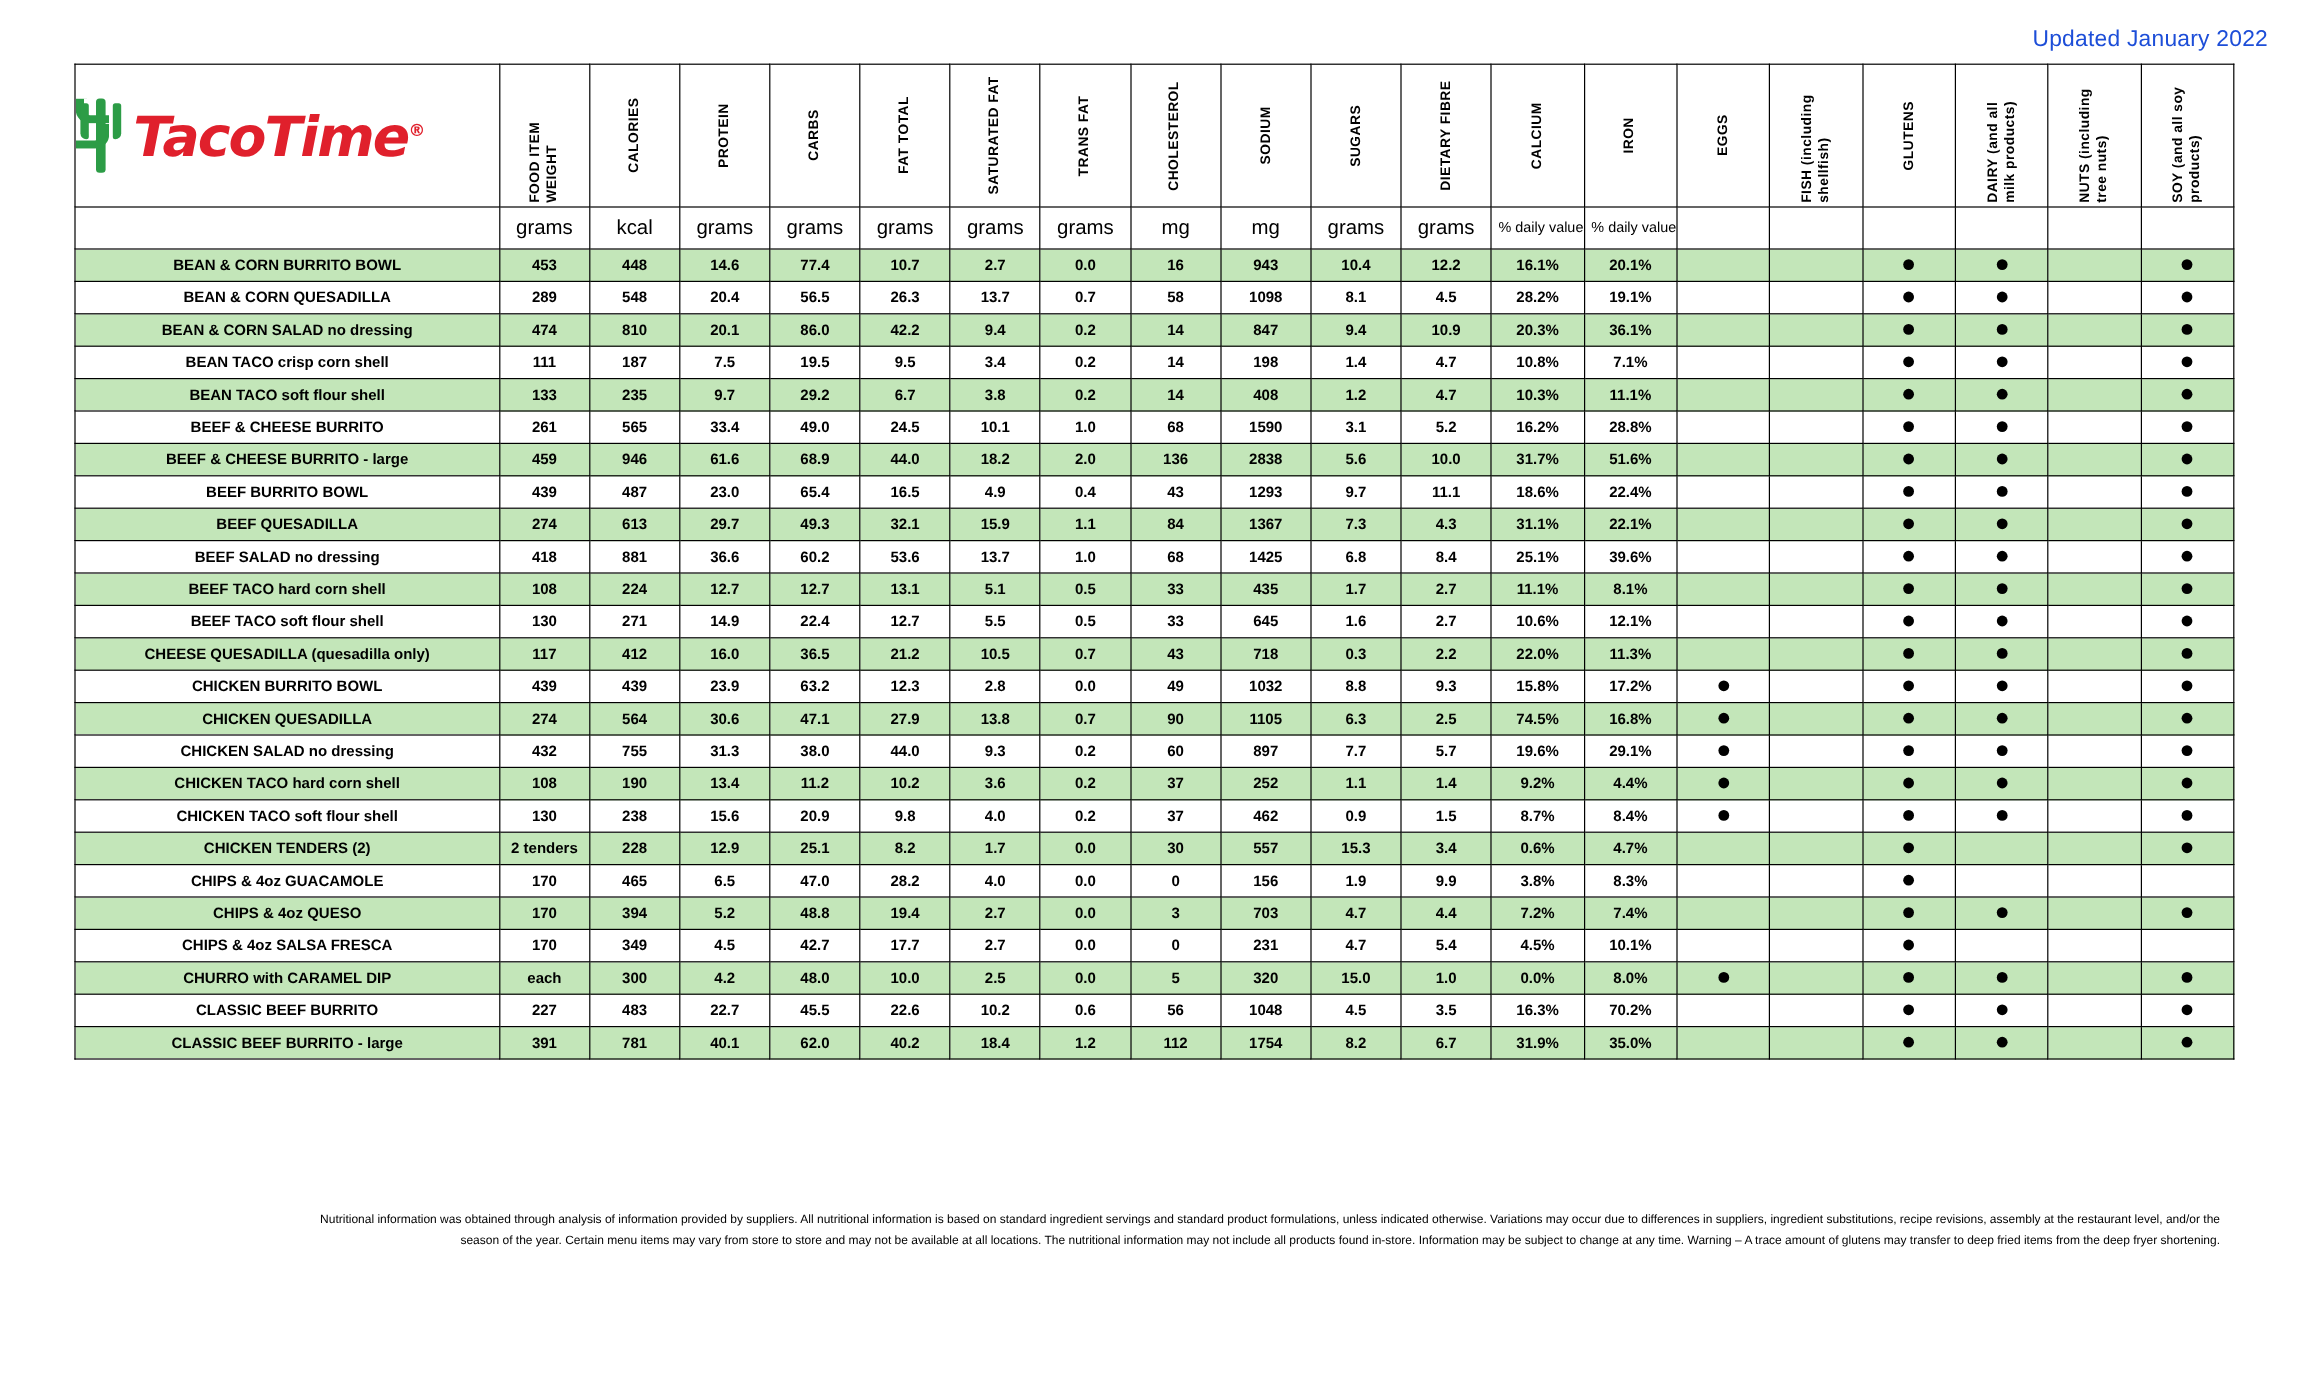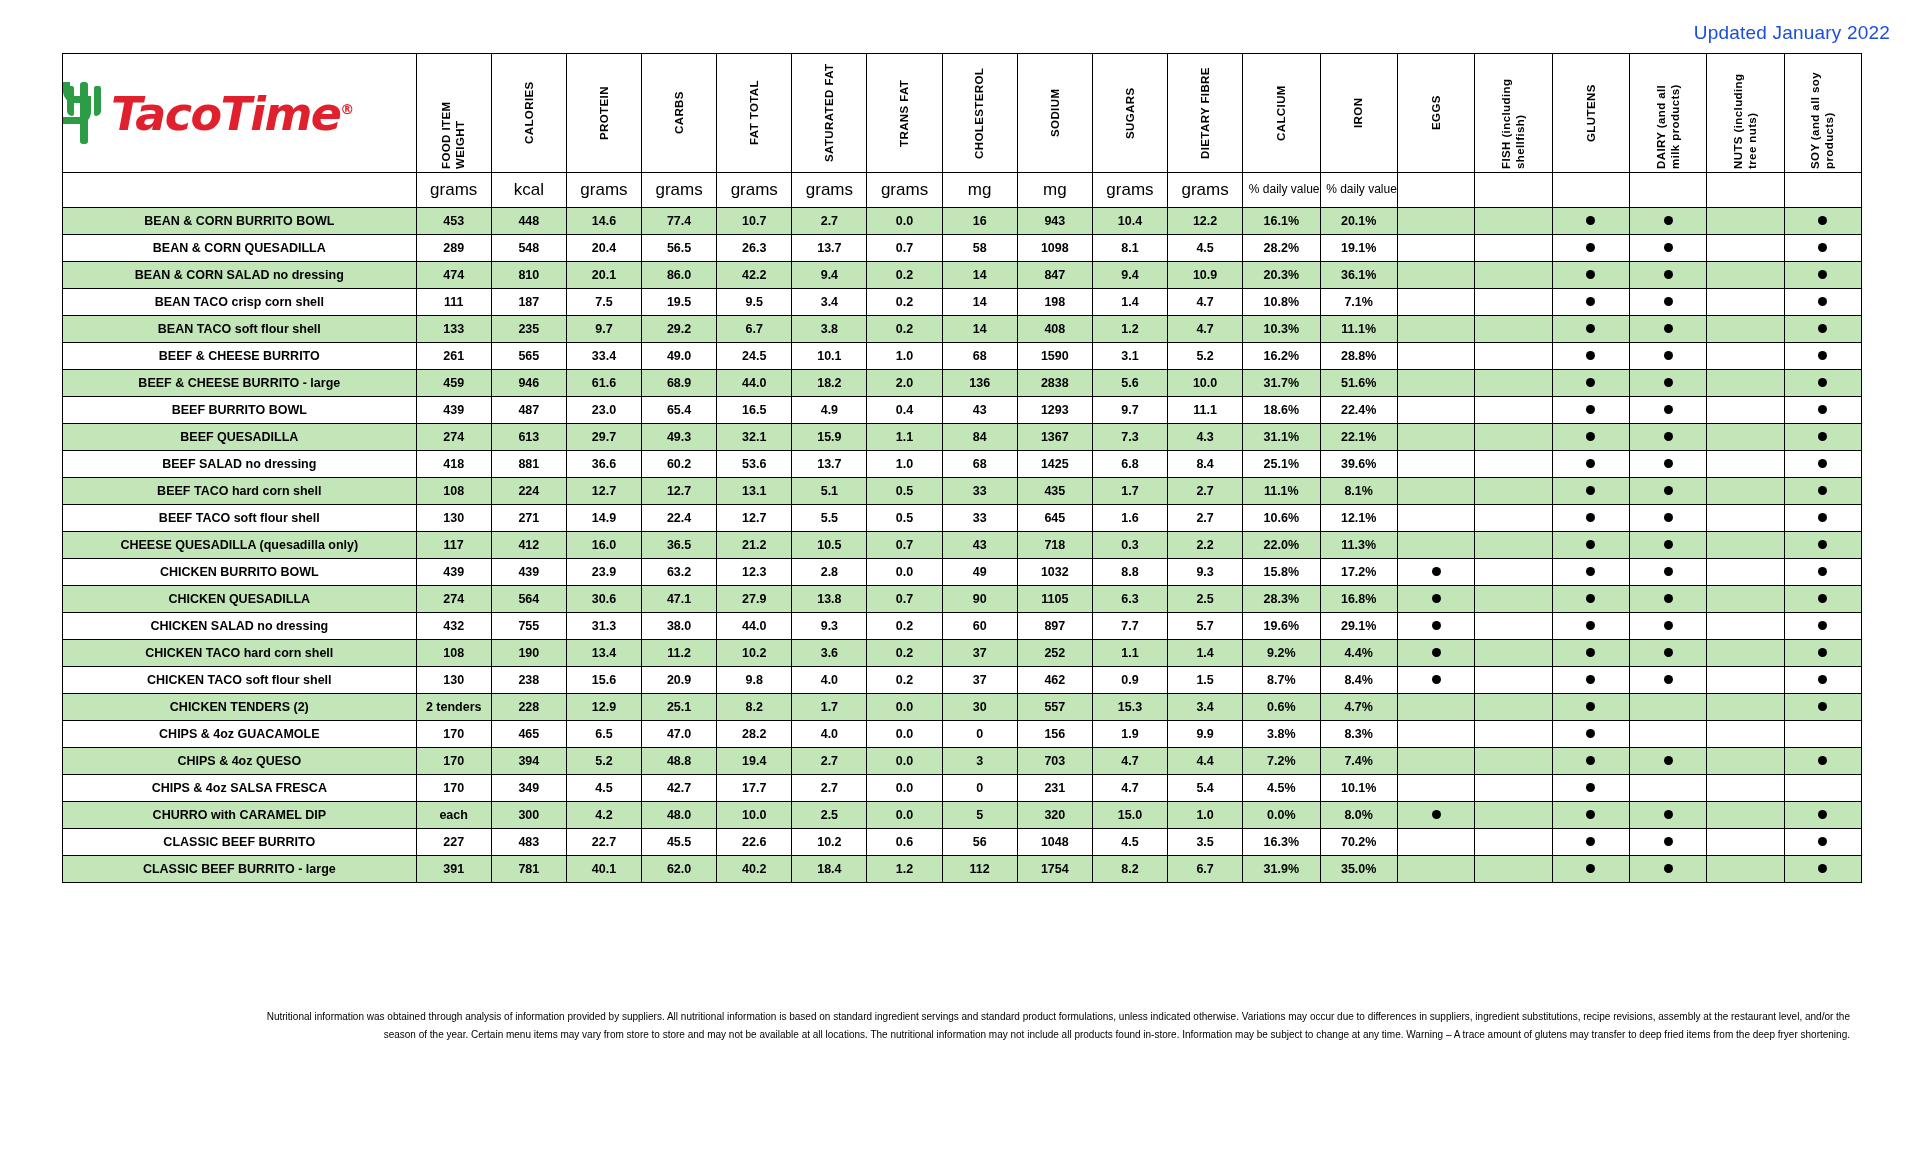--- a/index.html
+++ b/index.html
@@ -649,21 +649,21 @@
             <td>564</td>
             <td>30.6</td>
             <td>47.1</td>
             <td>27.9</td>
             <td>13.8</td>
             <td>0.7</td>
             <td>90</td>
             <td>1105</td>
             <td>6.3</td>
             <td>2.5</td>
-            <td>28.3%</td>
+            <td>74.5%</td>
             <td>16.8%</td>
             <td><span class="dot" aria-label="●"></span></td>
             <td></td>
             <td><span class="dot" aria-label="●"></span></td>
             <td><span class="dot" aria-label="●"></span></td>
             <td></td>
             <td><span class="dot" aria-label="●"></span></td>
           </tr>
           <tr class="data-row">
             <td class="item-name"><span>CHICKEN SALAD</span><span class="sub"> no dressing</span></td>

